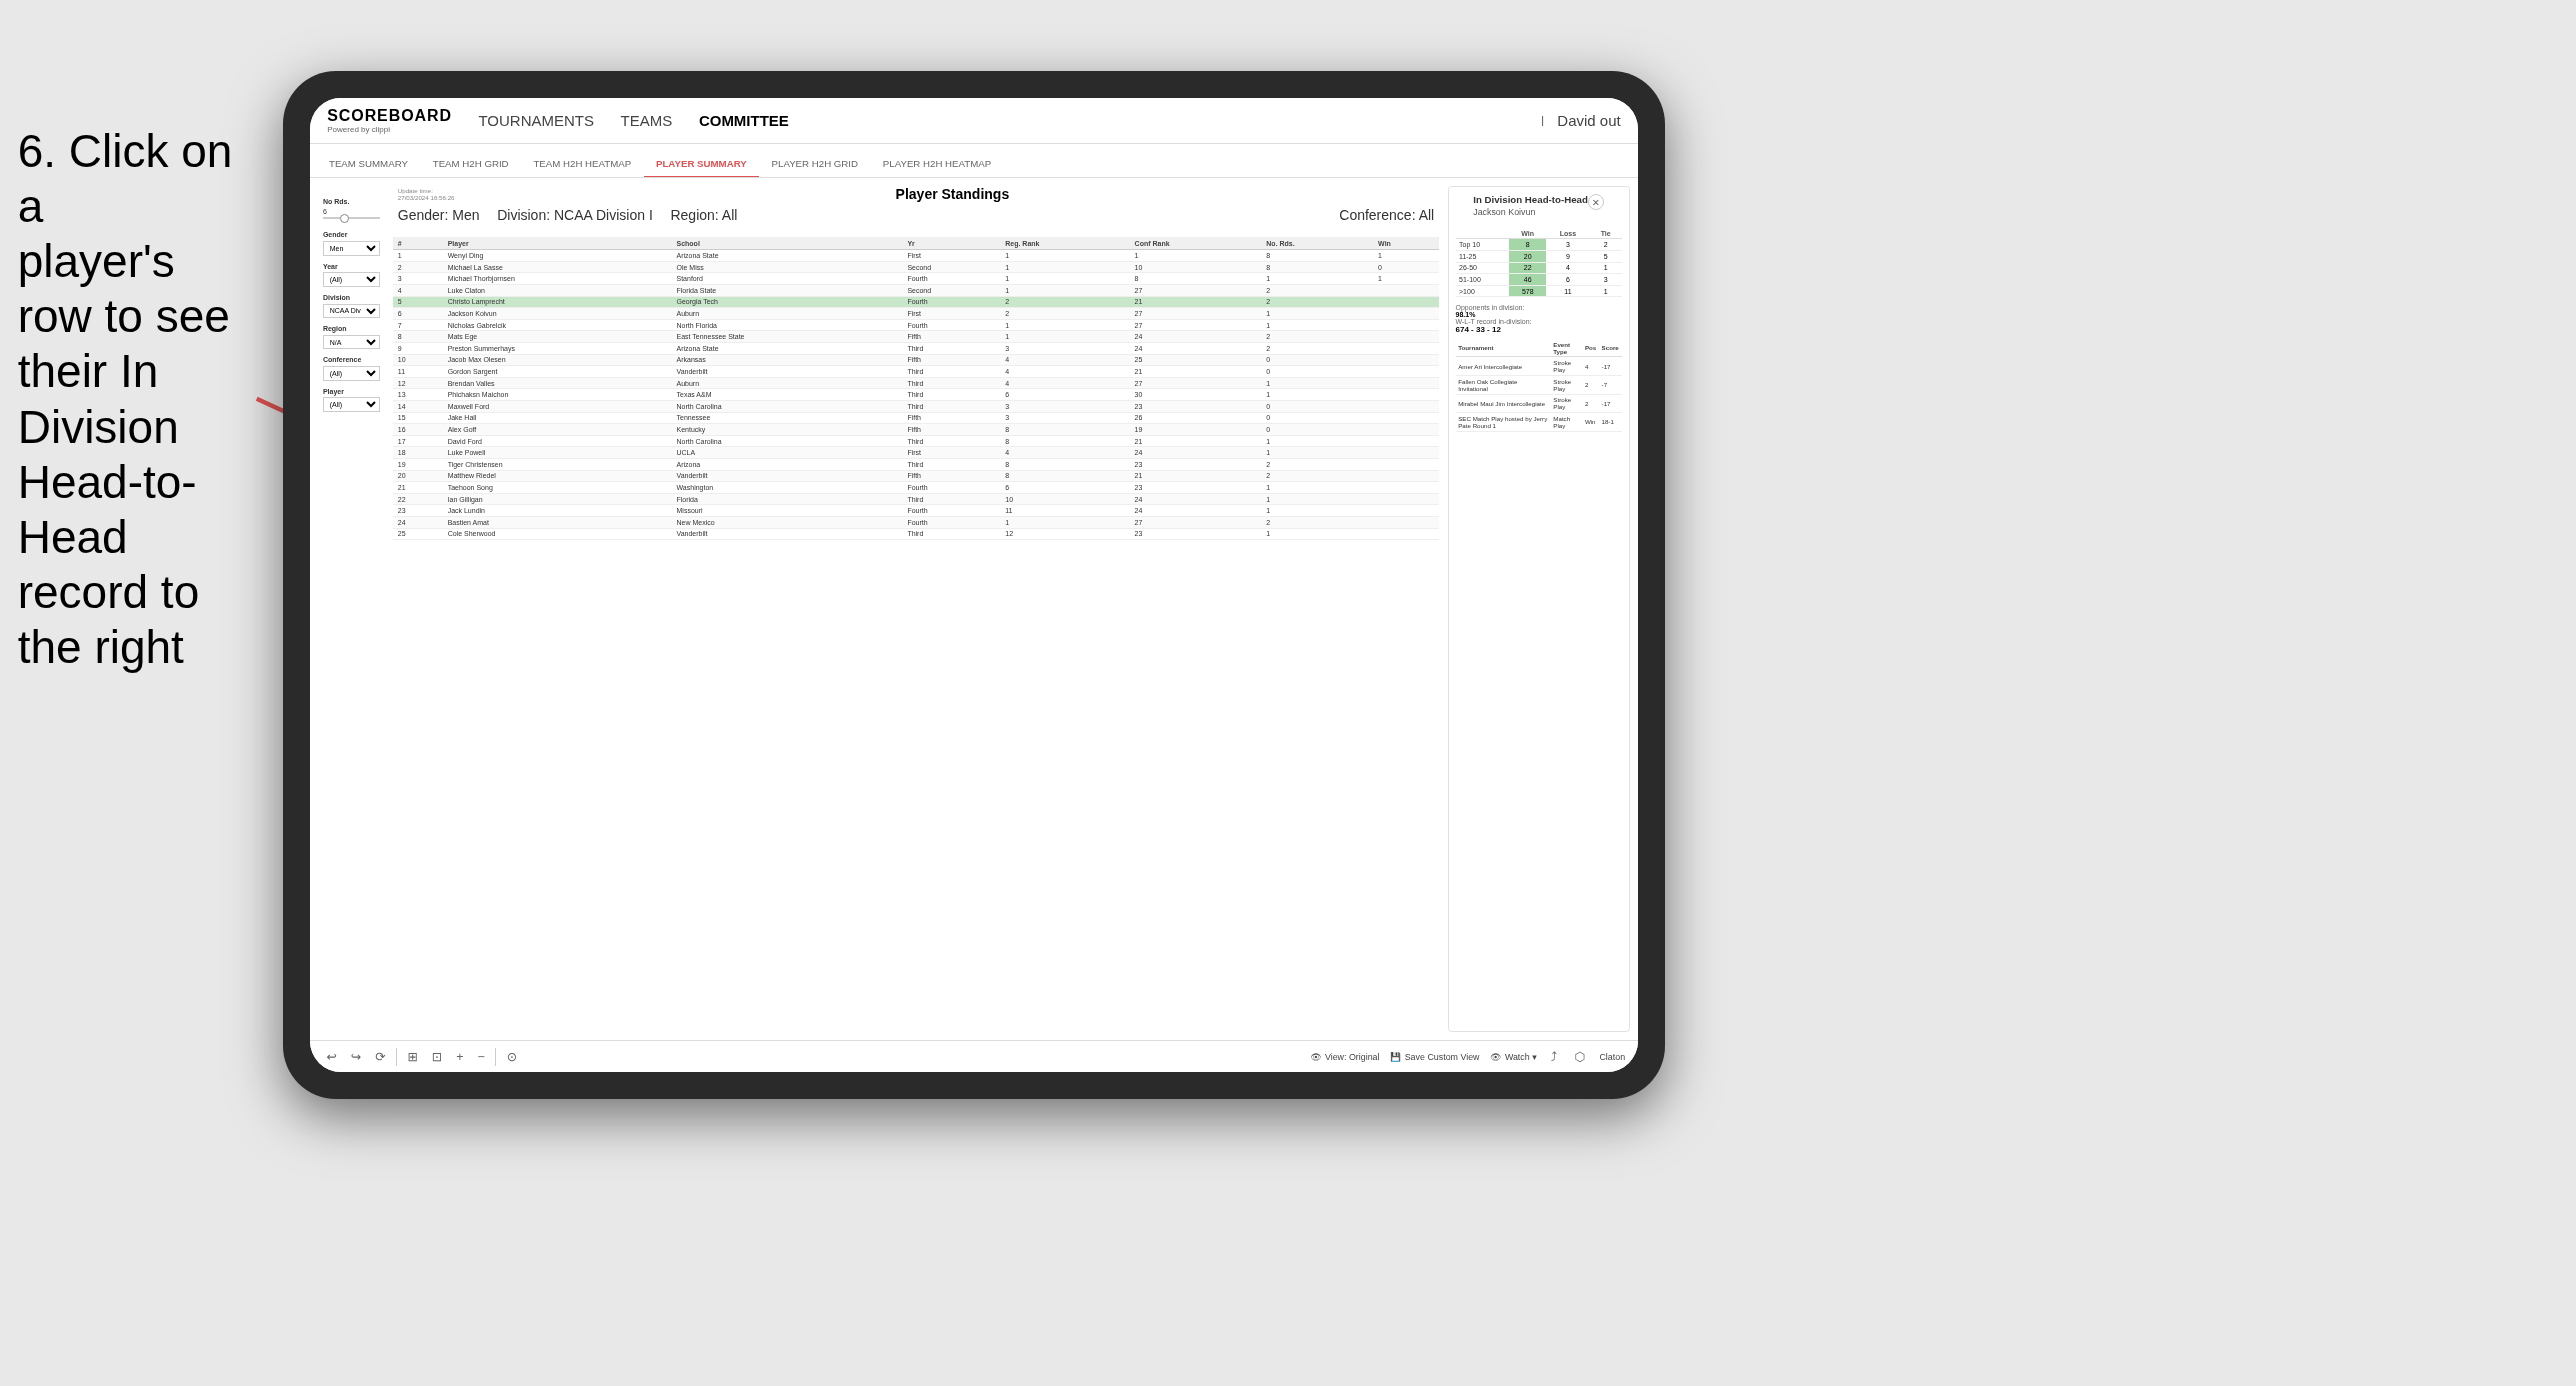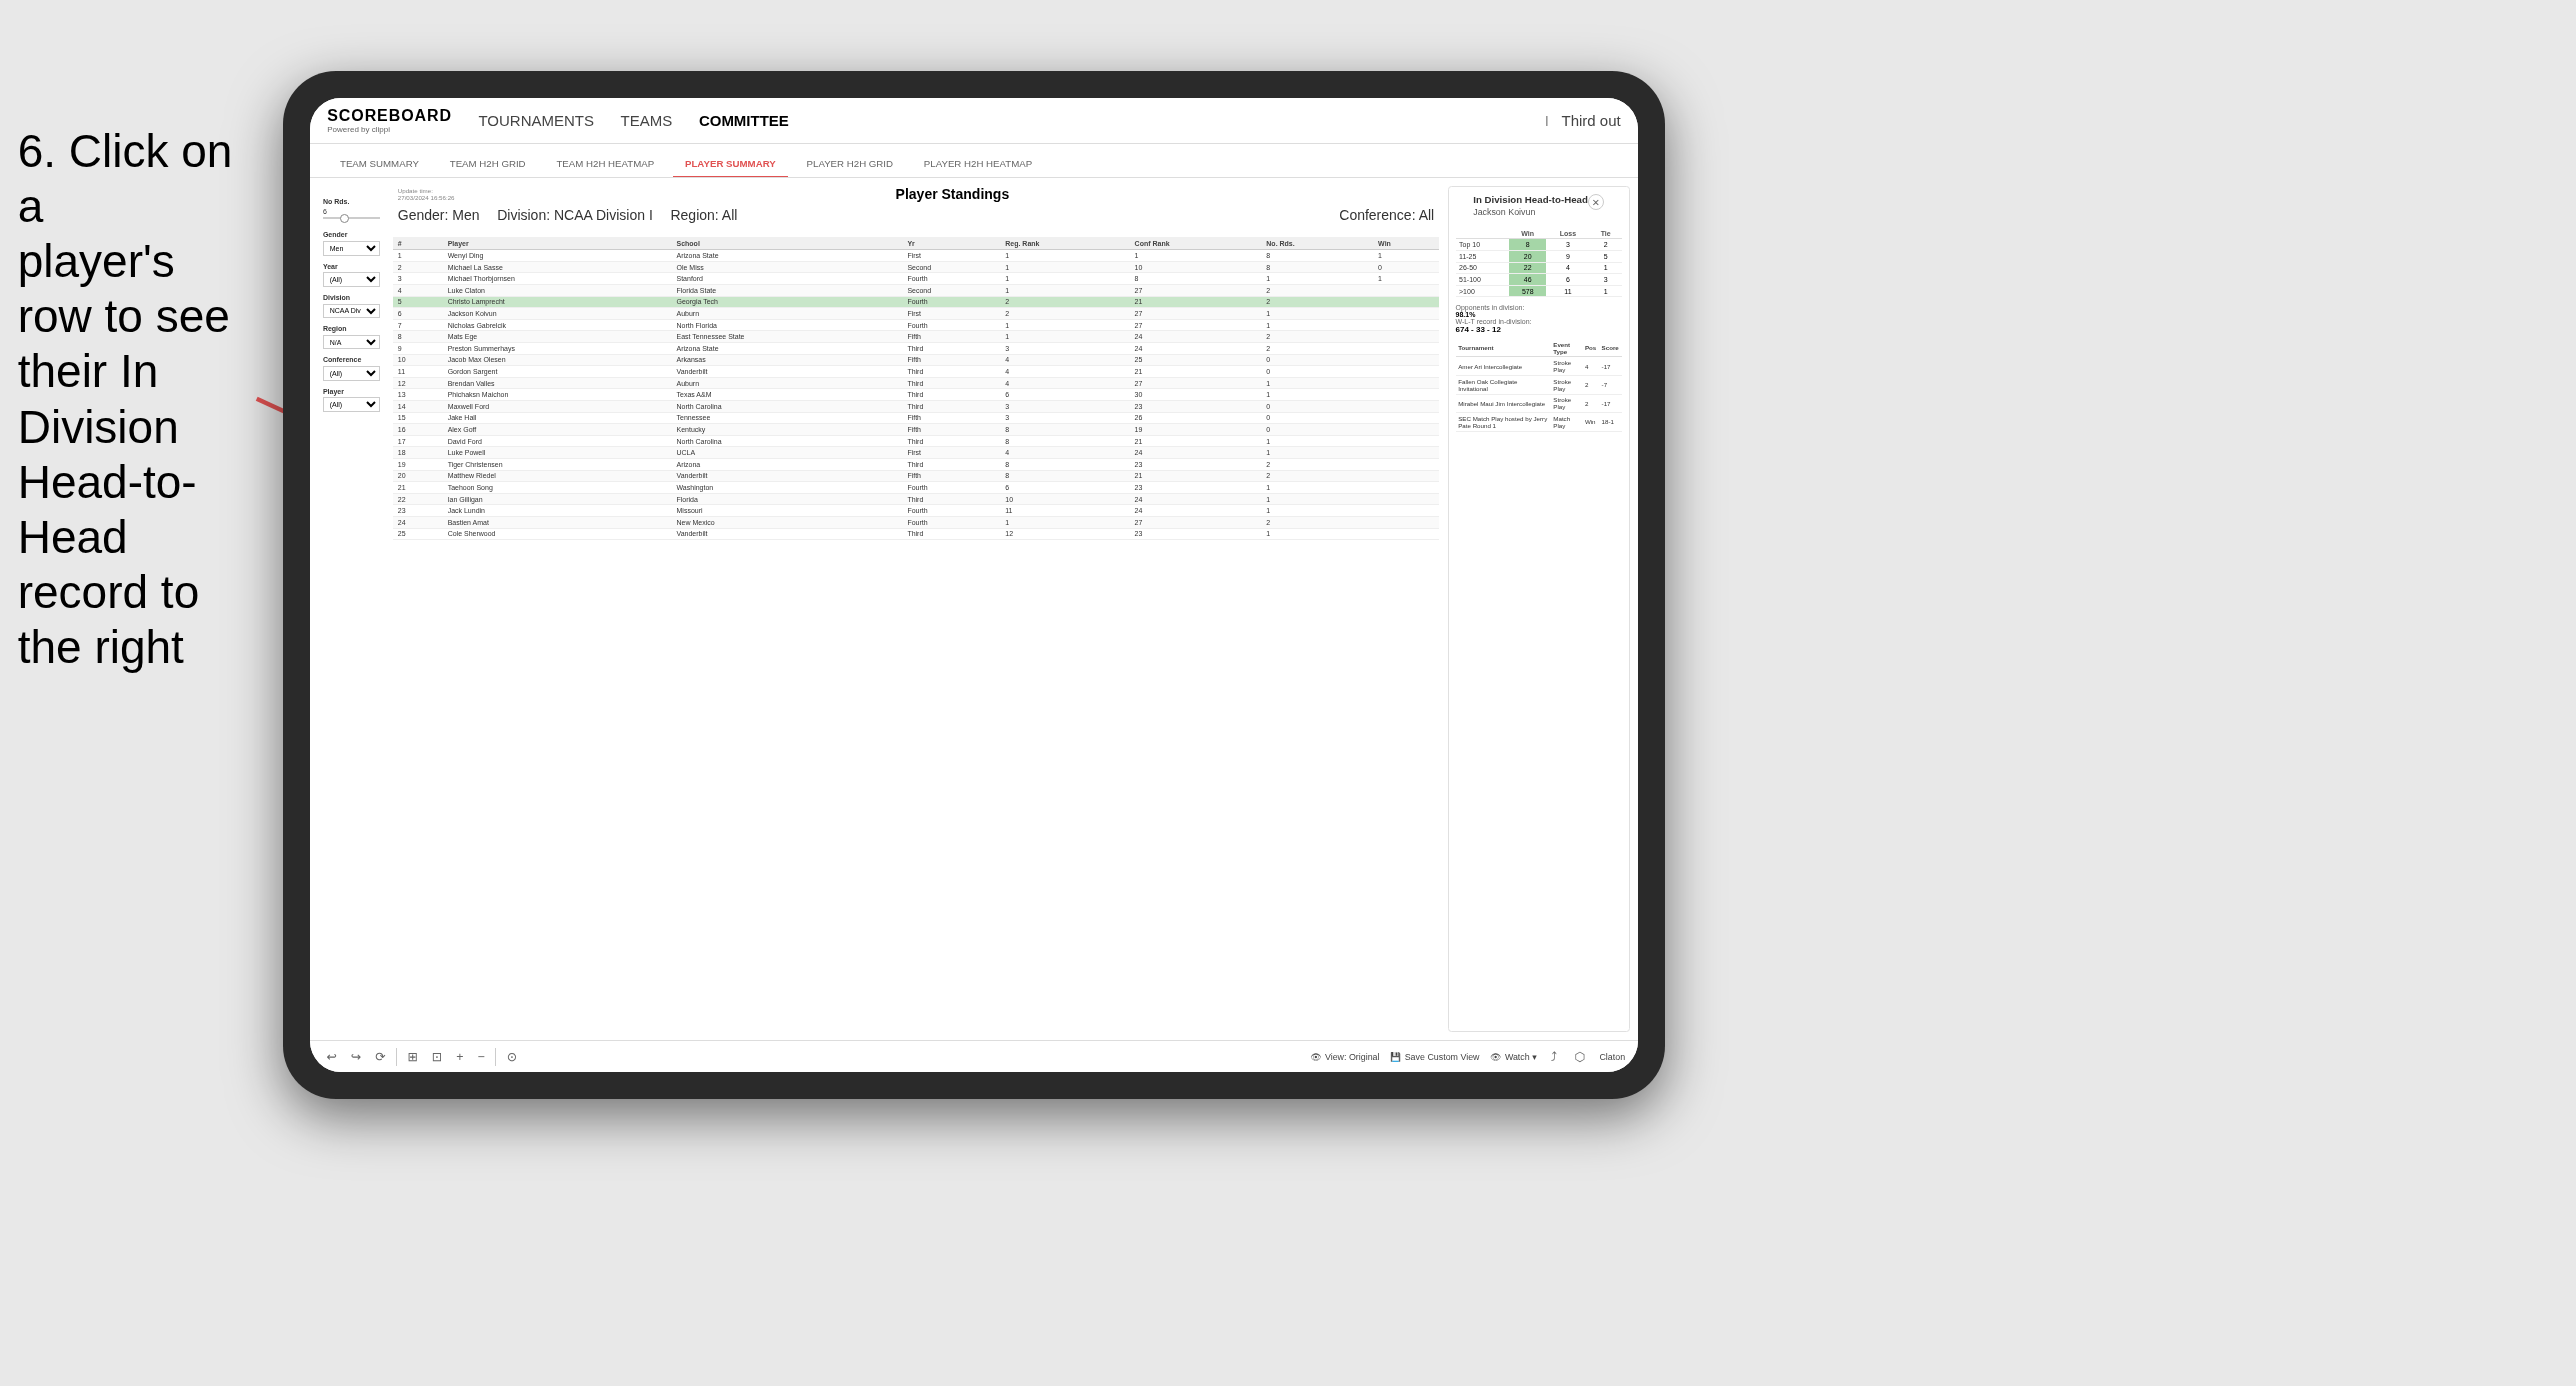--- a/index.html
+++ b/index.html
@@ -99,22 +99,22 @@
       display: flex;
       align-items: center;
       gap: 13.3px;
       font-size: 10.6px;
       color: #444;
     }
 
     
     .sub-nav {
       display: flex;
-      gap: 6px;
-      padding: 0 18px;
+      gap: 0;
+      padding: 0 7px;
       background: #fff;
       border-bottom: 0.9px solid #ddd;
       height: 34px;
       align-items: flex-end;
     }
 
     .sub-tab {
       font-size: 9.7px;
       padding: 7px 12.4px;
       color: #666;
@@ -414,21 +414,21 @@
         <span class="logo-scoreboard">SCOREBOARD</span>
         <span class="logo-powered">Powered by clippi</span>
       </div>
       <div class="nav-links">
         <span class="nav-link">TOURNAMENTS</span>
         <span class="nav-link">TEAMS</span>
         <span class="nav-link active">COMMITTEE</span>
       </div>
       <div class="nav-right">
         <span>|</span>
-        <span class="nav-link">Third out</span>
+        <span class="nav-link">David out</span>
       </div>
     </div>
 
     <div class="sub-nav">
       <span class="sub-tab">TEAM SUMMARY</span>
       <span class="sub-tab">TEAM H2H GRID</span>
       <span class="sub-tab">TEAM H2H HEATMAP</span>
       <span class="sub-tab active">PLAYER SUMMARY</span>
       <span class="sub-tab">PLAYER H2H GRID</span>
       <span class="sub-tab">PLAYER H2H HEATMAP</span>

